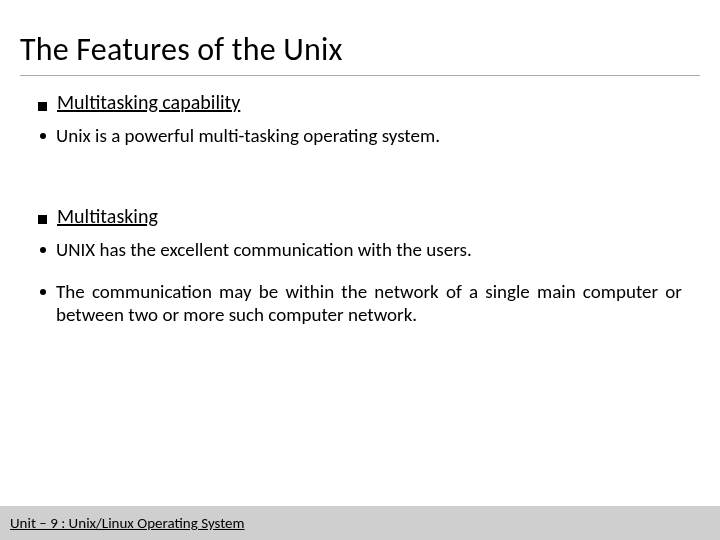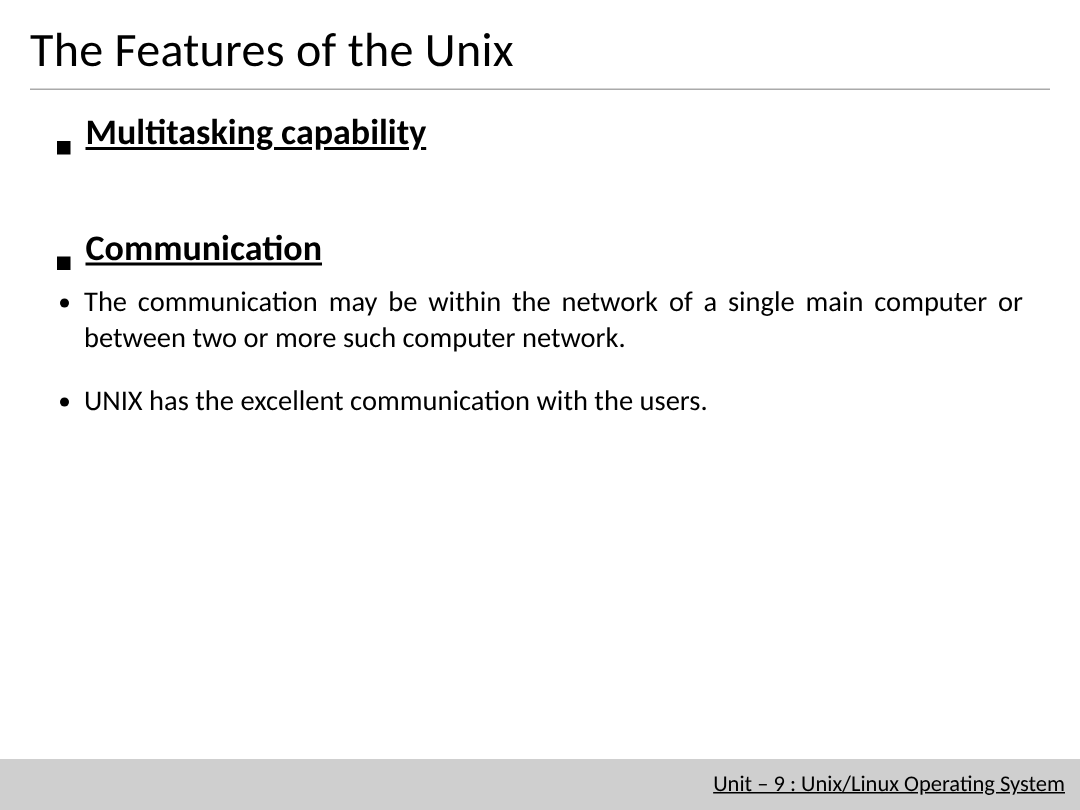--- a/index.html
+++ b/index.html
@@ -1,56 +1,60 @@
 <!DOCTYPE html>
 <html><head>
 <meta charset="utf-8">
 <style>
   * { margin: 0; padding: 0; box-sizing: border-box; }
   html, body { width: 720px; height: 540px; font-family: Calibri, Arial, sans-serif; background: #fff; color: #000; }
   .slide { width: 720px; height: 540px; position: relative; padding: 14px 20px 0 20px; }
-  .title { font-size: 32px; font-weight: 400; padding-bottom: 6px; border-bottom: 1px solid #aaa; margin-bottom: 14px; letter-spacing: 0.2px; }
+  .title { font-size: 32px; font-weight: 400; padding-bottom: 6px; border-bottom: 1px solid #aaa; margin-bottom: 14px; letter-spacing: 0.2px; margin-top: 16px; }
   .content { padding: 0 18px; }
-  .section-head { font-size: 24px; font-weight: 700; margin: 10px 0 10px 0; display: flex; align-items: flex-end; gap: 10px; }
+  .section-head { font-size: 20px; font-weight: 400; margin: 10px 0 10px 0; display: flex; align-items: center; gap: 10px; }
   .section-head .marker { display:inline-block; width:9px; height:9px; background:#000; margin-top:8px; flex-shrink:0; }
   .section-head .label { text-decoration: underline; }
   .item { font-size: 19px; line-height:1.25; margin: 10px 0 18px 0; display:flex; align-items:flex-start; gap:10px; }
   .item .marker { display:inline-block; width:6px; height:6px; background:#000; border-radius:50%; margin-top:9px; flex-shrink:0; margin-left:2px; }
   .item .txt.justify { text-align: justify; }
   .gap { height: 28px; }
-  .footer { position:absolute; left:0; right:0; bottom:0; height:34px; background:#cfcfcf; display:flex; align-items:center; justify-content:flex-end; padding:12px 10px; font-size:15px; }
+  .footer { position:absolute; left:0; right:0; bottom:0; height:34px; background:#cfcfcf; display:flex; align-items:center; justify-content:flex-start; padding:12px 10px; font-size:15px; }
   .footer .left { text-decoration: underline; }
 </style>
 </head>
 <body>
 
 <div class="slide">
 
   <div class="title">The Features of the Unix</div>
 
   <div class="content">
 
     <div class="section-head">
       <span class="marker"></span>
       <span class="label">Multitasking capability</span>
     </div>
+    <div class="item">
+      <span class="marker"></span>
+      <span class="txt">Unix is a powerful multi-tasking operating system.</span>
+    </div>
 
     <div class="gap"></div>
 
     <div class="section-head">
       <span class="marker"></span>
-      <span class="label">Communication</span>
+      <span class="label">Multitasking</span>
+    </div>
+    <div class="item">
+      <span class="marker"></span>
+      <span class="txt">UNIX has the excellent communication with the users.</span>
     </div>
     <div class="item">
       <span class="marker"></span>
       <span class="txt justify">The communication may be within the network of a single main computer or between two or more such computer network.</span>
-    </div>
-    <div class="item">
-      <span class="marker"></span>
-      <span class="txt">UNIX has the excellent communication with the users.</span>
     </div>
 
   </div>
 
   <div class="footer">
     <span class="left">Unit – 9  : Unix/Linux Operating System</span>
   </div>
 
 </div>
 

